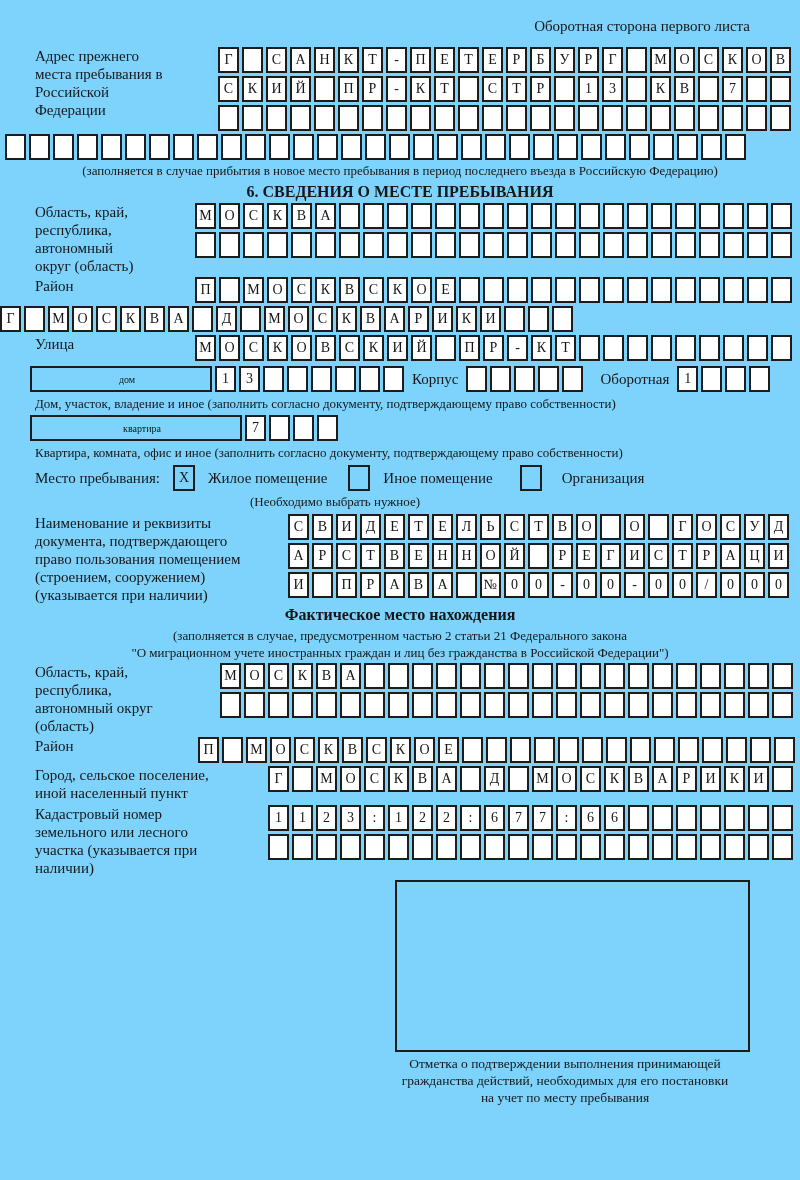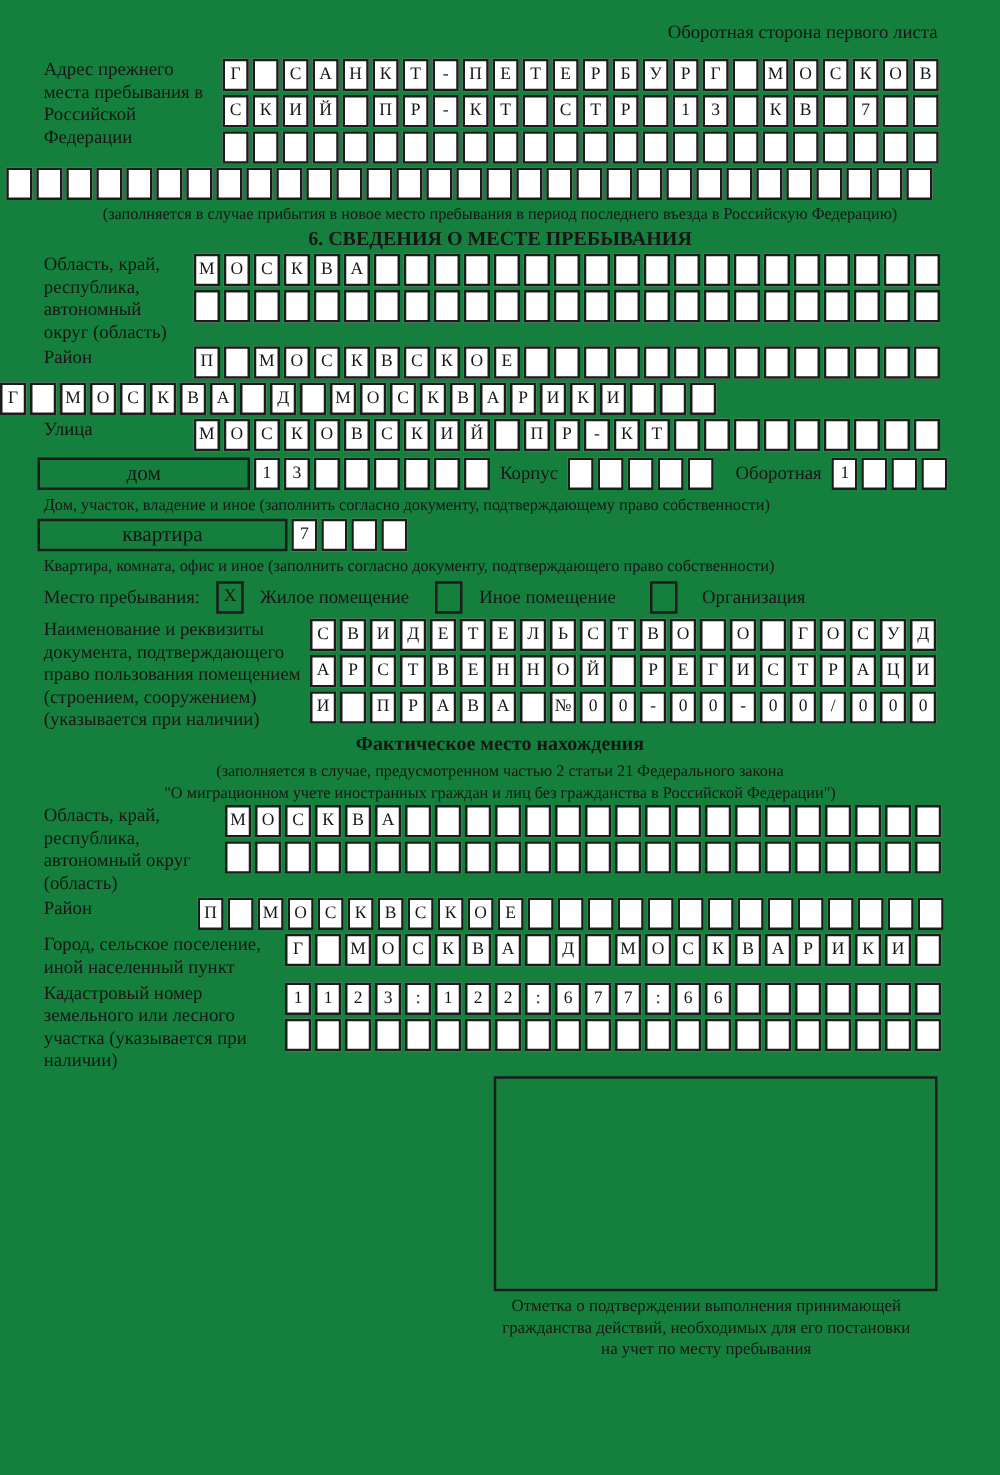--- a/index.html
+++ b/index.html
@@ -1,29 +1,29 @@
 <!DOCTYPE html>
 <html><head>
 <meta charset="utf-8">
 <style>
   html,body{margin:0;padding:0;background:#fff;}
-  .page{position:relative;width:800px;height:1180px;background:#15803d;overflow:hidden;
+  .page{position:relative;width:800px;height:1180px;background:#7dd3fc;overflow:hidden;
         font-family:"Liberation Serif","DejaVu Serif",serif;color:#161616;}
   .title{margin-top:18px;padding-right:50px;text-align:right;font-size:15px;}
-  .field{display:grid;}
+  .field{display:grid;gap:40px;}
   .flabel{padding-left:35px;font-size:15px;line-height:18px;}
   .rows{display:flex;flex-direction:column;gap:3px;}
   .cellrow{display:flex;gap:3px;}
   .cell{flex:0 0 17px;width:17px;height:22px;border:2px solid #1c1c1c;
         display:flex;align-items:center;justify-content:center;
         font-size:14px;line-height:1;background:#fff;}
   .note{font-size:13px;line-height:17px;}
   .c{text-align:center;}
   .h2{margin-top:4px;margin-bottom:2px;text-align:center;font-weight:bold;font-size:16px;}
-  .widebox{height:22px;border:2px solid #1c1c1c;display:flex;align-items:center;justify-content:center;font-size:17px;}
+  .widebox{height:22px;border:2px solid #1c1c1c;display:flex;align-items:center;justify-content:center;font-size:10px;padding-left:12px;}
   .inline-lab{font-size:15px;display:flex;align-items:center;padding:0 5px;}
   .chk{flex:0 0 18px;width:18px;height:22px;border:2px solid #1c1c1c;display:flex;align-items:center;justify-content:center;font-size:14px;}
   .stamp-box{margin-left:395px;margin-top:3px;width:351px;height:168px;border:2px solid #1c1c1c;}
   .stamp-note{margin-left:340px;margin-top:3px;width:450px;text-align:center;font-size:13.5px;line-height:17px;}
   .mt2{margin-top:2px}.mt3{margin-top:3px}.mt4{margin-top:4px}.mt5{margin-top:5px}
 </style>
 </head>
 <body>
 
 <div class="page">
@@ -333,31 +333,32 @@
 
   <div class="cellrow mt3" style="margin-left:30px">
     <div class="widebox" style="width:196px;flex:0 0 auto">квартира</div>
     <div class="cellrow">
         <div class="cell">7</div>
         <div class="cell"></div>
         <div class="cell"></div>
         <div class="cell"></div>
       </div>
   </div>
-  <div class="note mt3" style="margin-left:35px">Квартира, комната, офис и иное (заполнить согласно документу, подтверждающего право собственности)</div>
+  <div class="note mt3" style="margin-left:35px">Квартира, комната, офис и иное (заполнить согласно документу, подтверждающему право собственности)</div>
 
   <div class="cellrow mt4" style="margin-left:35px;gap:8px;align-items:center">
     <div class="inline-lab" style="padding-left:0">Место пребывания:</div>
     <div class="chk">X</div>
     <div class="inline-lab">Жилое помещение</div>
     <div class="chk" style="margin-left:8px"></div>
     <div class="inline-lab">Иное помещение</div>
     <div class="chk" style="margin-left:14px"></div>
     <div class="inline-lab" style="padding-left:12px">Организация</div>
   </div>
+  <div class="note c mt2" style="margin-left:175px;width:320px">(Необходимо выбрать нужное)</div>
 
   <div class="field mt4" style="grid-template-columns:248px 1fr">
     <div class="flabel" style="width:208px">Наименование и реквизиты документа, подтверждающего право пользования помещением (строением, сооружением) (указывается при наличии)</div>
     <div class="rows">
       <div class="cellrow">
           <div class="cell">С</div>
           <div class="cell">В</div>
           <div class="cell">И</div>
           <div class="cell">Д</div>
           <div class="cell">Е</div>

